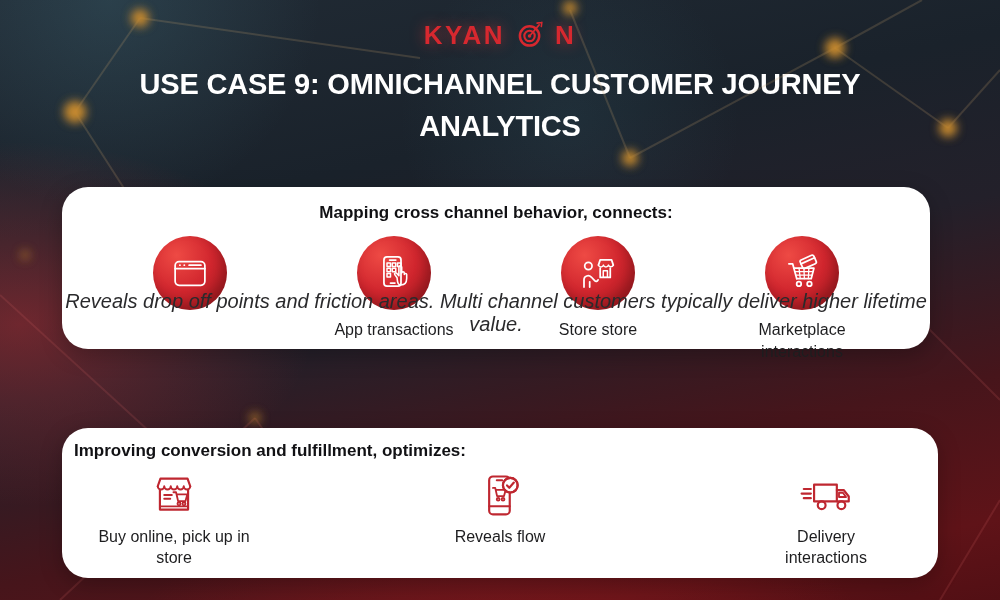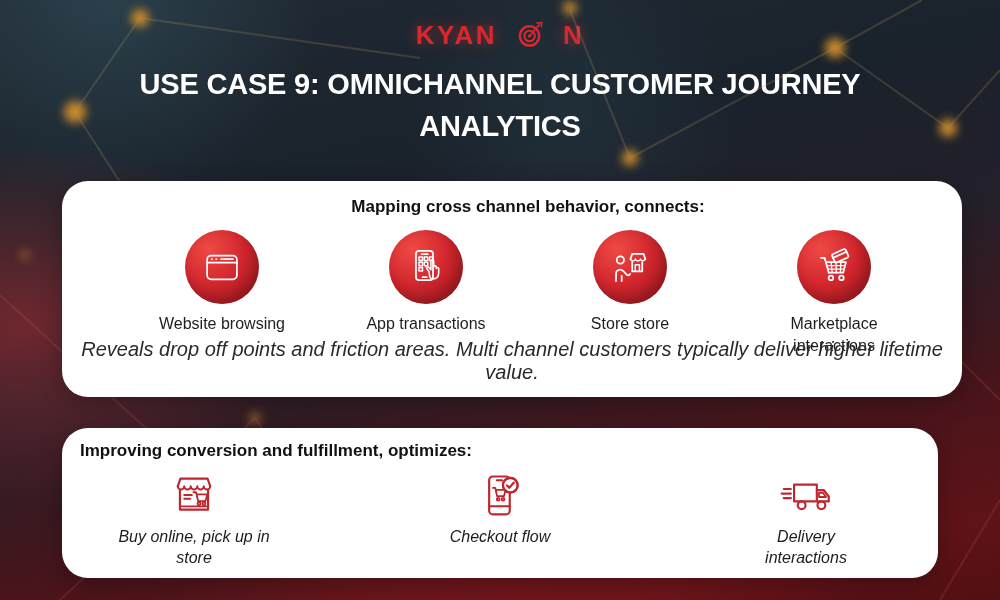--- a/index.html
+++ b/index.html
@@ -8,39 +8,39 @@
     font-family:"Liberation Sans","DejaVu Sans",sans-serif;
     background:
       radial-gradient(ellipse 420px 260px at 2% 54%, rgba(190,45,50,0.50), transparent 70%),
       radial-gradient(ellipse 560px 320px at 50% 118%, rgba(165,28,32,0.55), transparent 72%),
       radial-gradient(circle 210px at 11% 0%, rgba(70,120,135,0.28), transparent 100%),
       radial-gradient(circle 170px at 57% 20%, rgba(60,112,128,0.16), transparent 100%),
       linear-gradient(168deg,#212b35 0%,#1a222b 30%,#23202a 50%,#46151b 72%,#5f1318 90%,#520f14 100%);
   }
   .bg-net{position:absolute;left:0;top:0;pointer-events:none;}
   .logo{
-    display:flex;align-items:center;justify-content:center;gap:18px;
+    display:flex;align-items:center;justify-content:center;gap:10px;
     margin:20px auto 12px auto;width:260px;
     color:#d7282f;font-weight:bold;font-size:26px;letter-spacing:2.5px;
     text-shadow:0 0 14px rgba(235,55,48,0.55);
   }
   .logo svg{margin:0 1px 2px 2px;}
   .page-title{
     margin:12px auto 0 auto;max-width:880px;text-align:center;
     color:#ffffff;font-weight:bold;font-size:29px;line-height:1.45;letter-spacing:-0.2px;
   }
   .card{position:absolute;background:#ffffff;border-radius:26px;box-shadow:0 6px 22px rgba(0,0,0,0.25);}
-  .card1{left:62px;top:181px;width:868px;height:216px;padding-left:32px;}
+  .card1{left:62px;top:187px;width:868px;height:162px;}
   .card2{left:62px;top:428px;width:876px;height:150px;}
   .heading{font-size:17px;font-weight:bold;color:#111114;}
   .card1 .heading{text-align:center;margin-top:16px;}
-  .card2 .heading{text-align:left;padding-left:18px;margin-top:13px;}
+  .card2 .heading{text-align:left;padding-left:12px;margin-top:13px;}
   .items-row{display:flex;justify-content:space-between;}
   .card1 .items-row{padding:0 28px;margin-top:13px;}
-  .card2 .items-row{padding:0 32px;margin-top:3px;font-style:italic;}
+  .card2 .items-row{padding:0 12px;margin-top:3px;}
   .item{width:200px;display:flex;flex-direction:column;align-items:center;}
   .circle{
     width:74px;height:74px;border-radius:50%;flex:0 0 auto;
     background:radial-gradient(circle at 32% 26%, #ee4a44 0%, #d1262e 48%, #a0161d 100%);
     box-shadow:inset -5px -7px 12px rgba(0,0,0,0.20);
     display:flex;align-items:center;justify-content:center;
   }
   .item-label{
     margin-top:9px;font-size:16px;color:#1d1d1f;text-align:center;line-height:1.35;max-width:172px;
   }
@@ -116,21 +116,20 @@
     <div class="item">
       <div class="circle">
         <svg class="wicon" width="42" height="42" viewBox="0 0 48 48">
           <rect x="7" y="11" width="34" height="27" rx="4.5"></rect>
           <line x1="7" y1="19" x2="41" y2="19"></line>
           <circle cx="12.5" cy="15" r="1.1" fill="#fff" stroke="none"></circle>
           <circle cx="17.5" cy="15" r="1.1" fill="#fff" stroke="none"></circle>
           <line x1="23" y1="15" x2="36.5" y2="15"></line>
         </svg>
       </div>
-      <div class="item-label">Website browsing</div>
     </div>
 
     <div class="item">
       <div class="circle">
         <svg class="wicon" width="42" height="42" viewBox="0 0 48 48">
           <rect x="12.5" y="5.5" width="19.5" height="33.5" rx="3.5"></rect>
           <line x1="19" y1="9.2" x2="26" y2="9.2"></line>
           <line x1="20" y1="35.5" x2="25" y2="35.5"></line>
           <g stroke-width="1.7">
             <rect x="16" y="12.5" width="4" height="4"></rect>
@@ -220,21 +219,21 @@
           <g stroke-width="1.7">
             <path d="M17.5 16.5 h2.1 l1.7 7.6 h6.4 l1.6 -5.8 h-8.4"></path>
             <circle cx="22.3" cy="27" r="1.3"></circle>
             <circle cx="26.8" cy="27" r="1.3"></circle>
           </g>
           <circle cx="33.5" cy="14" r="6.8" fill="#ffffff"></circle>
           <circle cx="33.5" cy="14" r="6.8"></circle>
           <path d="M30.5 14.2 l2.1 2.2 l4.2 -4.8"></path>
         </svg>
       </div>
-      <div class="item-label">Checkout flow</div>
+      <div class="item-label">Reveals flow</div>
     </div>
 
     <div class="item">
       <div class="outline-icon">
         <svg class="ricon" width="56" height="52" viewBox="0 0 48 48">
           <rect x="13" y="13.5" width="21" height="15.5"></rect>
           <path d="M34 18.5 h6.3 l4.7 6 v4.5 h-10.8"></path>
           <path d="M36 21 h3.6 l2.9 3.9 h-6.5 z" stroke-width="1.7"></path>
           <circle cx="20" cy="32.5" r="3.6"></circle>
           <circle cx="38.2" cy="32.5" r="3.6"></circle>

